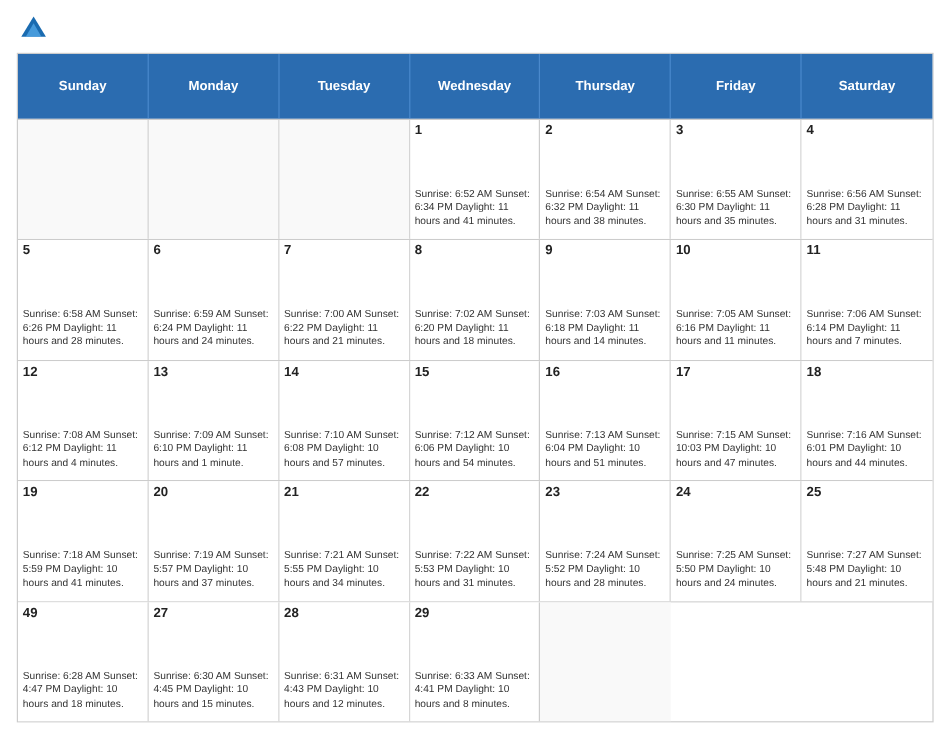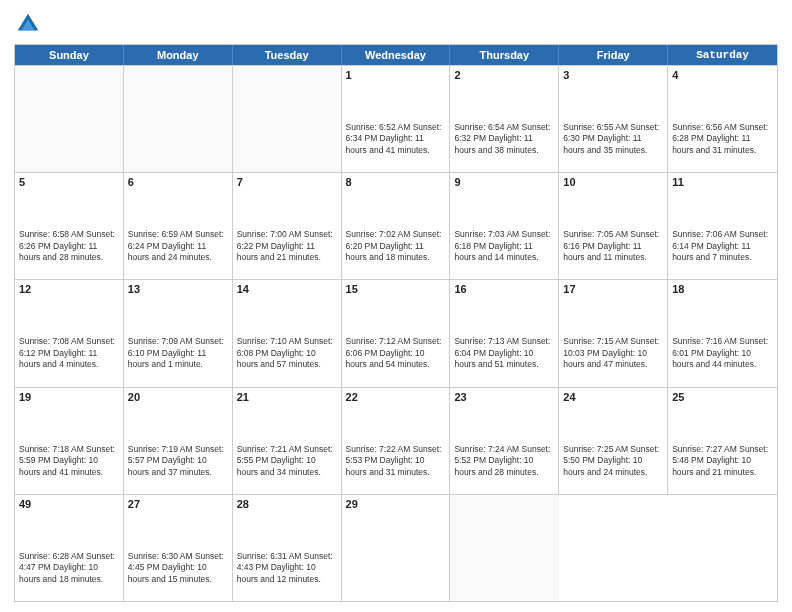--- a/index.html
+++ b/index.html
@@ -70,24 +70,24 @@
     .cal-header-row {
       display: grid;
       grid-template-columns: repeat(7, 1fr);
       background: #2b6cb0;
     }
     .cal-header-cell {
       color: #fff;
       font-size: 11px;
       font-weight: bold;
       text-align: center;
-      padding: 4px 2px;
+      padding: 21px 2px;
       border-right: 1px solid #4a89cc;
     }
-    .cal-header-cell:last-child { border-right: none; font-family: Liberation Mono, monospace; }
+    .cal-header-cell:last-child { border-right: none; }
     .cal-body {
       display: flex;
       flex-direction: column;
       flex: 1;
     }
     .cal-row {
       display: grid;
       grid-template-columns: repeat(7, 1fr);
       flex: 1;
       border-top: 1px solid #ccc;
@@ -353,18 +353,22 @@
           </div>
           <div class="cal-cell">
             <span class="day-number">28</span>
             <div class="cell-text">Sunrise: 6:31 AM
 Sunset: 4:43 PM
 Daylight: 10 hours
 and 12 minutes.</div>
           </div>
           <div class="cal-cell">
             <span class="day-number">29</span>
+            <div class="cell-text">Sunrise: 6:33 AM
+Sunset: 4:41 PM
+Daylight: 10 hours
+and 8 minutes.</div>
           </div>
           <div class="cal-cell empty"></div>
         </div>
       </div>
   </div>
 </div>
 
 </body></html>

